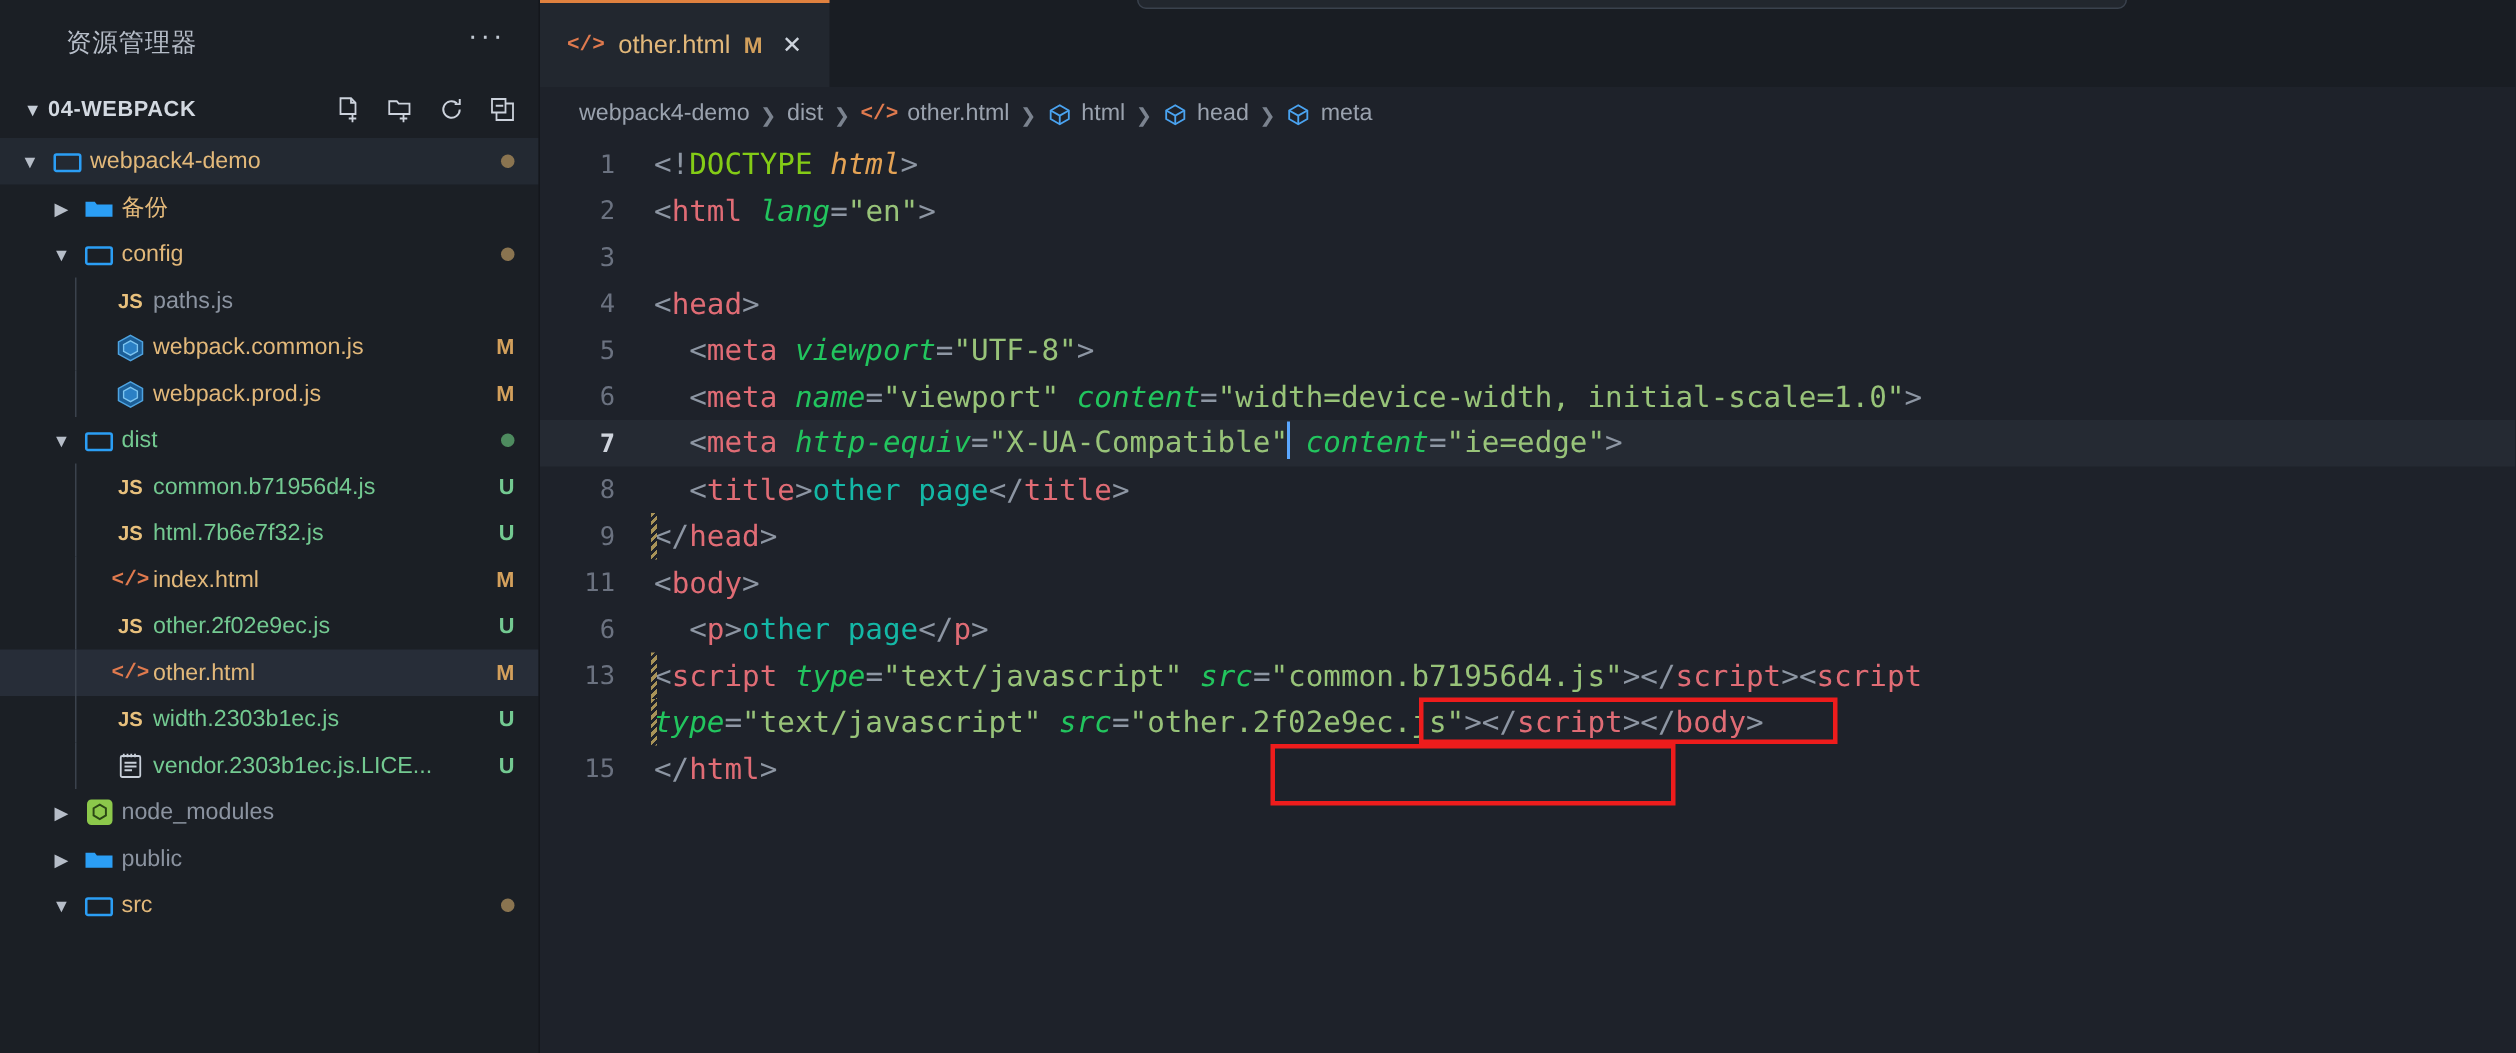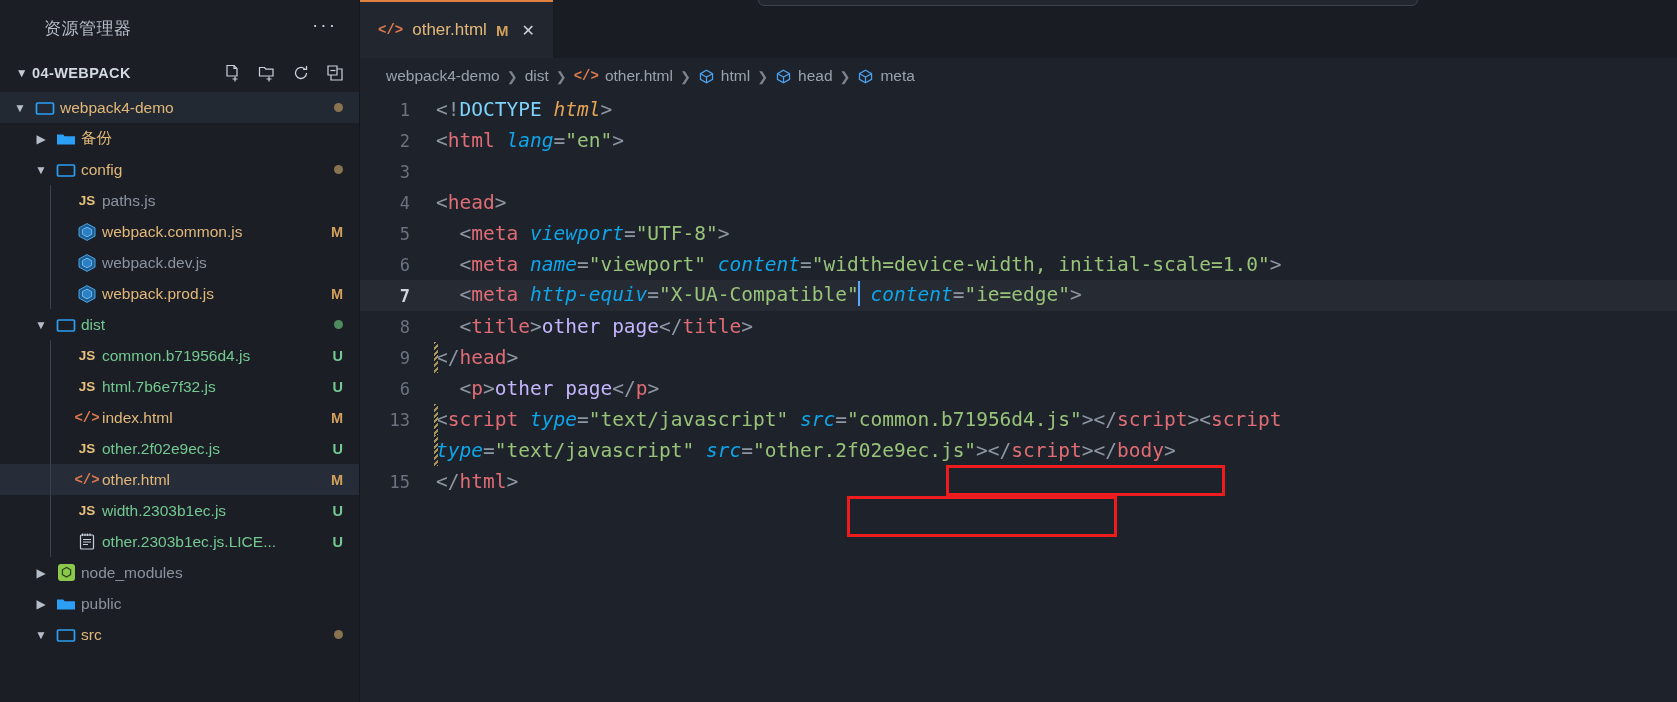--- a/index.html
+++ b/index.html
@@ -103,25 +103,25 @@
   .gutter.cur { color: #cfd4dd; font-weight: bold; }
   .diffmark { position: absolute; left: 74px; top: 0; width: 4px; height: 31px; }
   .diffmark.mod {
     background: repeating-linear-gradient(135deg,#a89358 0 2px,#1e222a 2px 4px);
   }
   .codetext { padding-left: 14px; white-space: pre; color: #abb2bf; }
 
   
   .t-bracket { color: #8d96a3; }
   .t-tag { color: #e06c75; }
-  .t-attr { color: #0ea5e9; font-style: italic; }
+  .t-attr { color: #22c55e; font-style: italic; }
   .t-eq { color: #8d96a3; }
   .t-str { color: #98c379; }
-  .t-txt { color: #c4b5fd; }
-  .t-doct { color: #7dd3fc; }
+  .t-txt { color: #14b8a6; }
+  .t-doct { color: #84cc16; }
   .t-doctval { color: #e5a355; font-style: italic; }
 
   .cursor {
     display: inline-block; width: 2px; height: 25px; background: #5aa7ff;
     vertical-align: middle; margin: 0 -1px; position: relative; top: -2px;
   }
 
   
   .annot {
     position: absolute; border: 3px solid #ee1c1c; pointer-events: none; z-index: 20;
@@ -231,32 +231,20 @@
         <div class="row">
           <div class="indent-guide" style="left: 50px;"></div>
           <div style="width: 52px; flex: 0 0 auto;"></div>
           <span class="twisty empty"></span>
           <span class="ficon">
             <svg width="20" height="20" viewBox="0 0 20 20">
               <path d="M10 1.6 18 5.9v8.2L10 18.4 2 14.1V5.9z" fill="#1c5e96" stroke="#4ea3e0" stroke-width="1"></path>
               <path d="M10 5.2l4.6 2.5v4.6L10 14.8 5.4 12.3V7.7z" fill="#2b80c5" stroke="#7cc4f0" stroke-width=".9"></path>
             </svg>
           </span>
-          <span class="label dim">webpack.dev.js</span>
-        </div>
-        <div class="row">
-          <div class="indent-guide" style="left: 50px;"></div>
-          <div style="width: 52px; flex: 0 0 auto;"></div>
-          <span class="twisty empty"></span>
-          <span class="ficon">
-            <svg width="20" height="20" viewBox="0 0 20 20">
-              <path d="M10 1.6 18 5.9v8.2L10 18.4 2 14.1V5.9z" fill="#1c5e96" stroke="#4ea3e0" stroke-width="1"></path>
-              <path d="M10 5.2l4.6 2.5v4.6L10 14.8 5.4 12.3V7.7z" fill="#2b80c5" stroke="#7cc4f0" stroke-width=".9"></path>
-            </svg>
-          </span>
           <span class="label modified">webpack.prod.js</span>
           <span class="badge M">M</span>
         </div>
         <div class="row">
           <div style="width: 31px; flex: 0 0 auto;"></div>
           <span class="twisty">▼</span>
           <span class="ficon">
             <svg width="20" height="16" viewBox="0 0 20 16" fill="none" stroke="#2b9ef5" stroke-width="1.7">
               <rect x="1.5" y="3" width="17" height="11" rx="1.2"></rect>
             </svg>
@@ -327,21 +315,21 @@
         <div class="row">
           <div class="indent-guide" style="left: 50px;"></div>
           <div style="width: 52px; flex: 0 0 auto;"></div>
           <span class="twisty empty"></span>
           <span class="ficon">
             <svg width="18" height="19" viewBox="0 0 18 19" fill="none" stroke="#c8cfd9" stroke-width="1.2">
               <rect x="2.5" y="3" width="13" height="14" rx="1"></rect>
               <path d="M4.5 1.5v2.4M7 1.5v2.4M9.5 1.5v2.4M12 1.5v2.4M5 7.5h8M5 10h8M5 12.5h5"></path>
             </svg>
           </span>
-          <span class="label untracked">other.2303b1ec.js.LICE...</span>
+          <span class="label untracked">vendor.2303b1ec.js.LICE...</span>
           <span class="badge U">U</span>
         </div>
         <div class="row">
           <div style="width: 31px; flex: 0 0 auto;"></div>
           <span class="twisty">▶</span>
           <span class="ficon">
             <svg width="19" height="19" viewBox="0 0 19 19">
               <rect x="1" y="1" width="17" height="17" rx="3" fill="#8cc84b"></rect>
               <path d="M9.5 4.4 13.6 6.8v4.8L9.5 14 5.4 11.6V6.8z" fill="none" stroke="#2b4715" stroke-width="1.3"></path>
             </svg>
@@ -463,20 +451,24 @@
           <div class="cline">
             <span class="gutter">8</span>
             <span class="codetext"><span class="t-txt">  </span><span class="t-bracket">&lt;</span><span class="t-tag">title</span><span class="t-bracket">&gt;</span><span class="t-txt">other page</span><span class="t-bracket">&lt;/</span><span class="t-tag">title</span><span class="t-bracket">&gt;</span></span>
           </div>
           <div class="cline">
             <div class="diffmark mod"></div>
             <span class="gutter">9</span>
             <span class="codetext"><span class="t-bracket">&lt;/</span><span class="t-tag">head</span><span class="t-bracket">&gt;</span></span>
           </div>
           <div class="cline">
+            <span class="gutter">11</span>
+            <span class="codetext"><span class="t-bracket">&lt;</span><span class="t-tag">body</span><span class="t-bracket">&gt;</span></span>
+          </div>
+          <div class="cline">
             <span class="gutter">6</span>
             <span class="codetext"><span class="t-txt">  </span><span class="t-bracket">&lt;</span><span class="t-tag">p</span><span class="t-bracket">&gt;</span><span class="t-txt">other page</span><span class="t-bracket">&lt;/</span><span class="t-tag">p</span><span class="t-bracket">&gt;</span></span>
           </div>
           <div class="cline">
             <div class="diffmark mod"></div>
             <span class="gutter">13</span>
             <span class="codetext"><span class="t-bracket">&lt;</span><span class="t-tag">script</span><span class="t-txt"> </span><span class="t-attr">type</span><span class="t-eq">=</span><span class="t-str">"text/javascript"</span><span class="t-txt"> </span><span class="t-attr">src</span><span class="t-eq">=</span><span class="t-str">"common.b71956d4.js"</span><span class="t-bracket">&gt;</span><span class="t-bracket">&lt;/</span><span class="t-tag">script</span><span class="t-bracket">&gt;</span><span class="t-bracket">&lt;</span><span class="t-tag">script</span></span>
           </div>
           <div class="cline">
             <div class="diffmark mod"></div>

